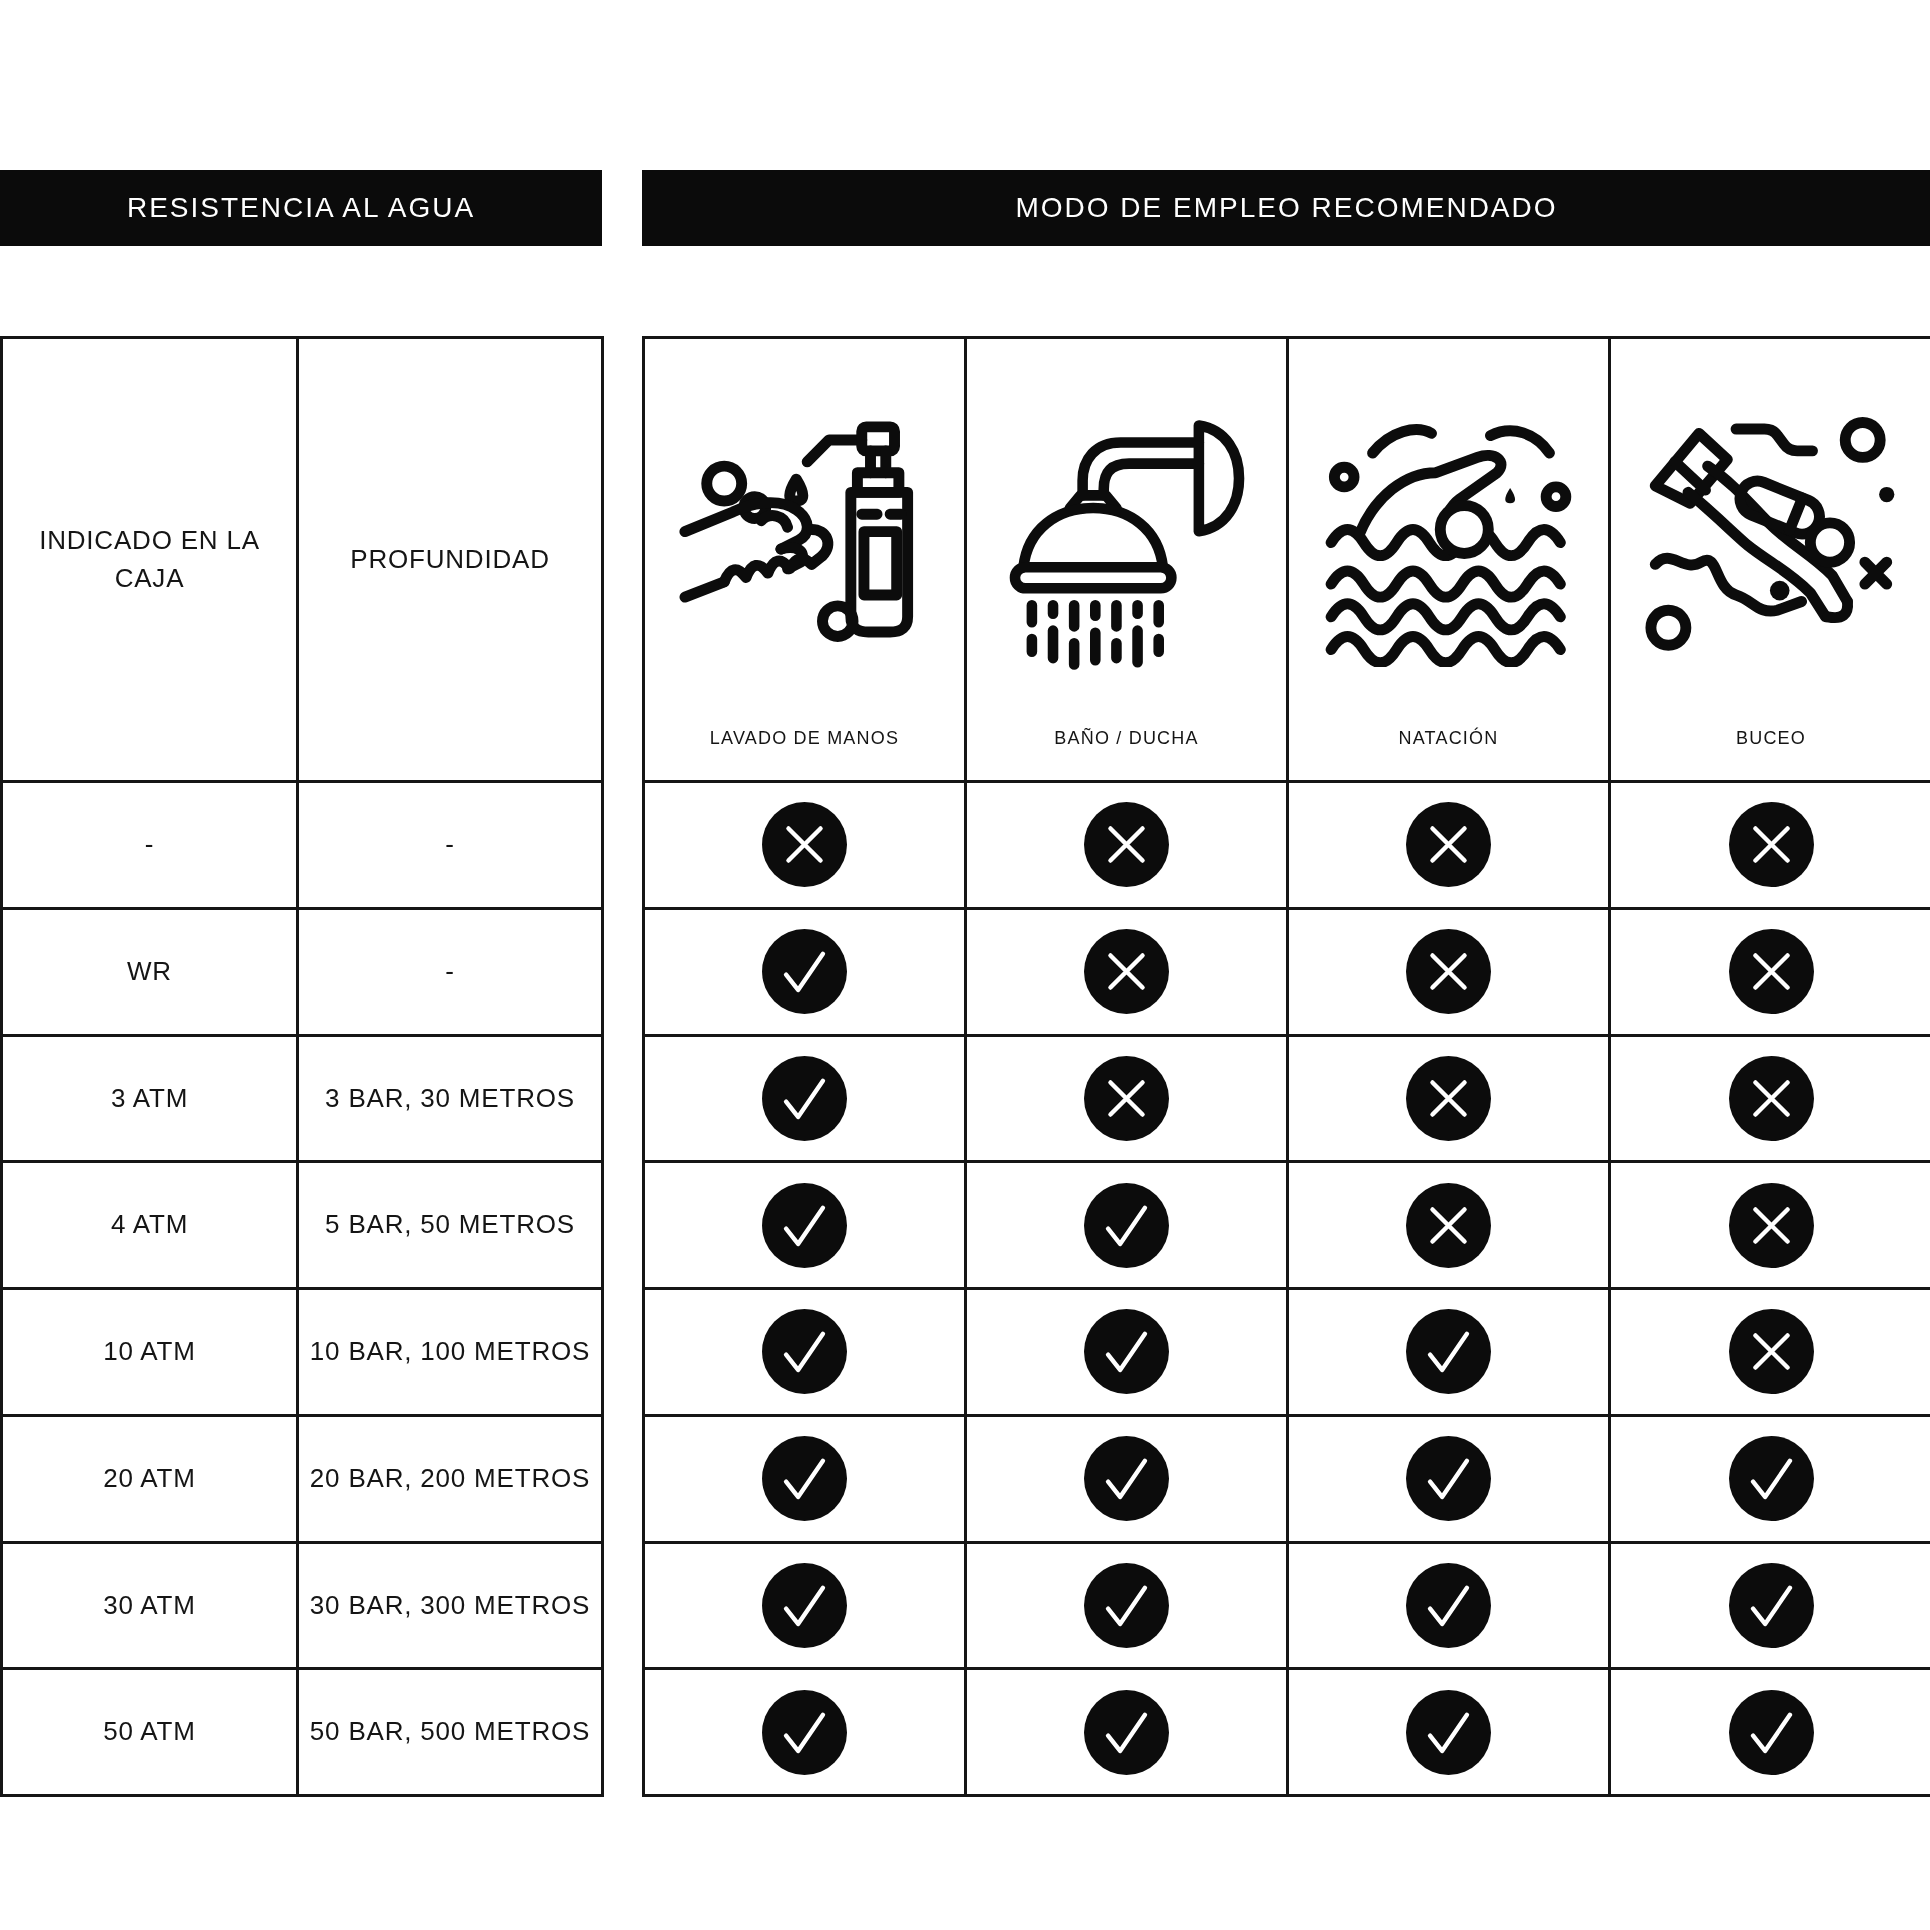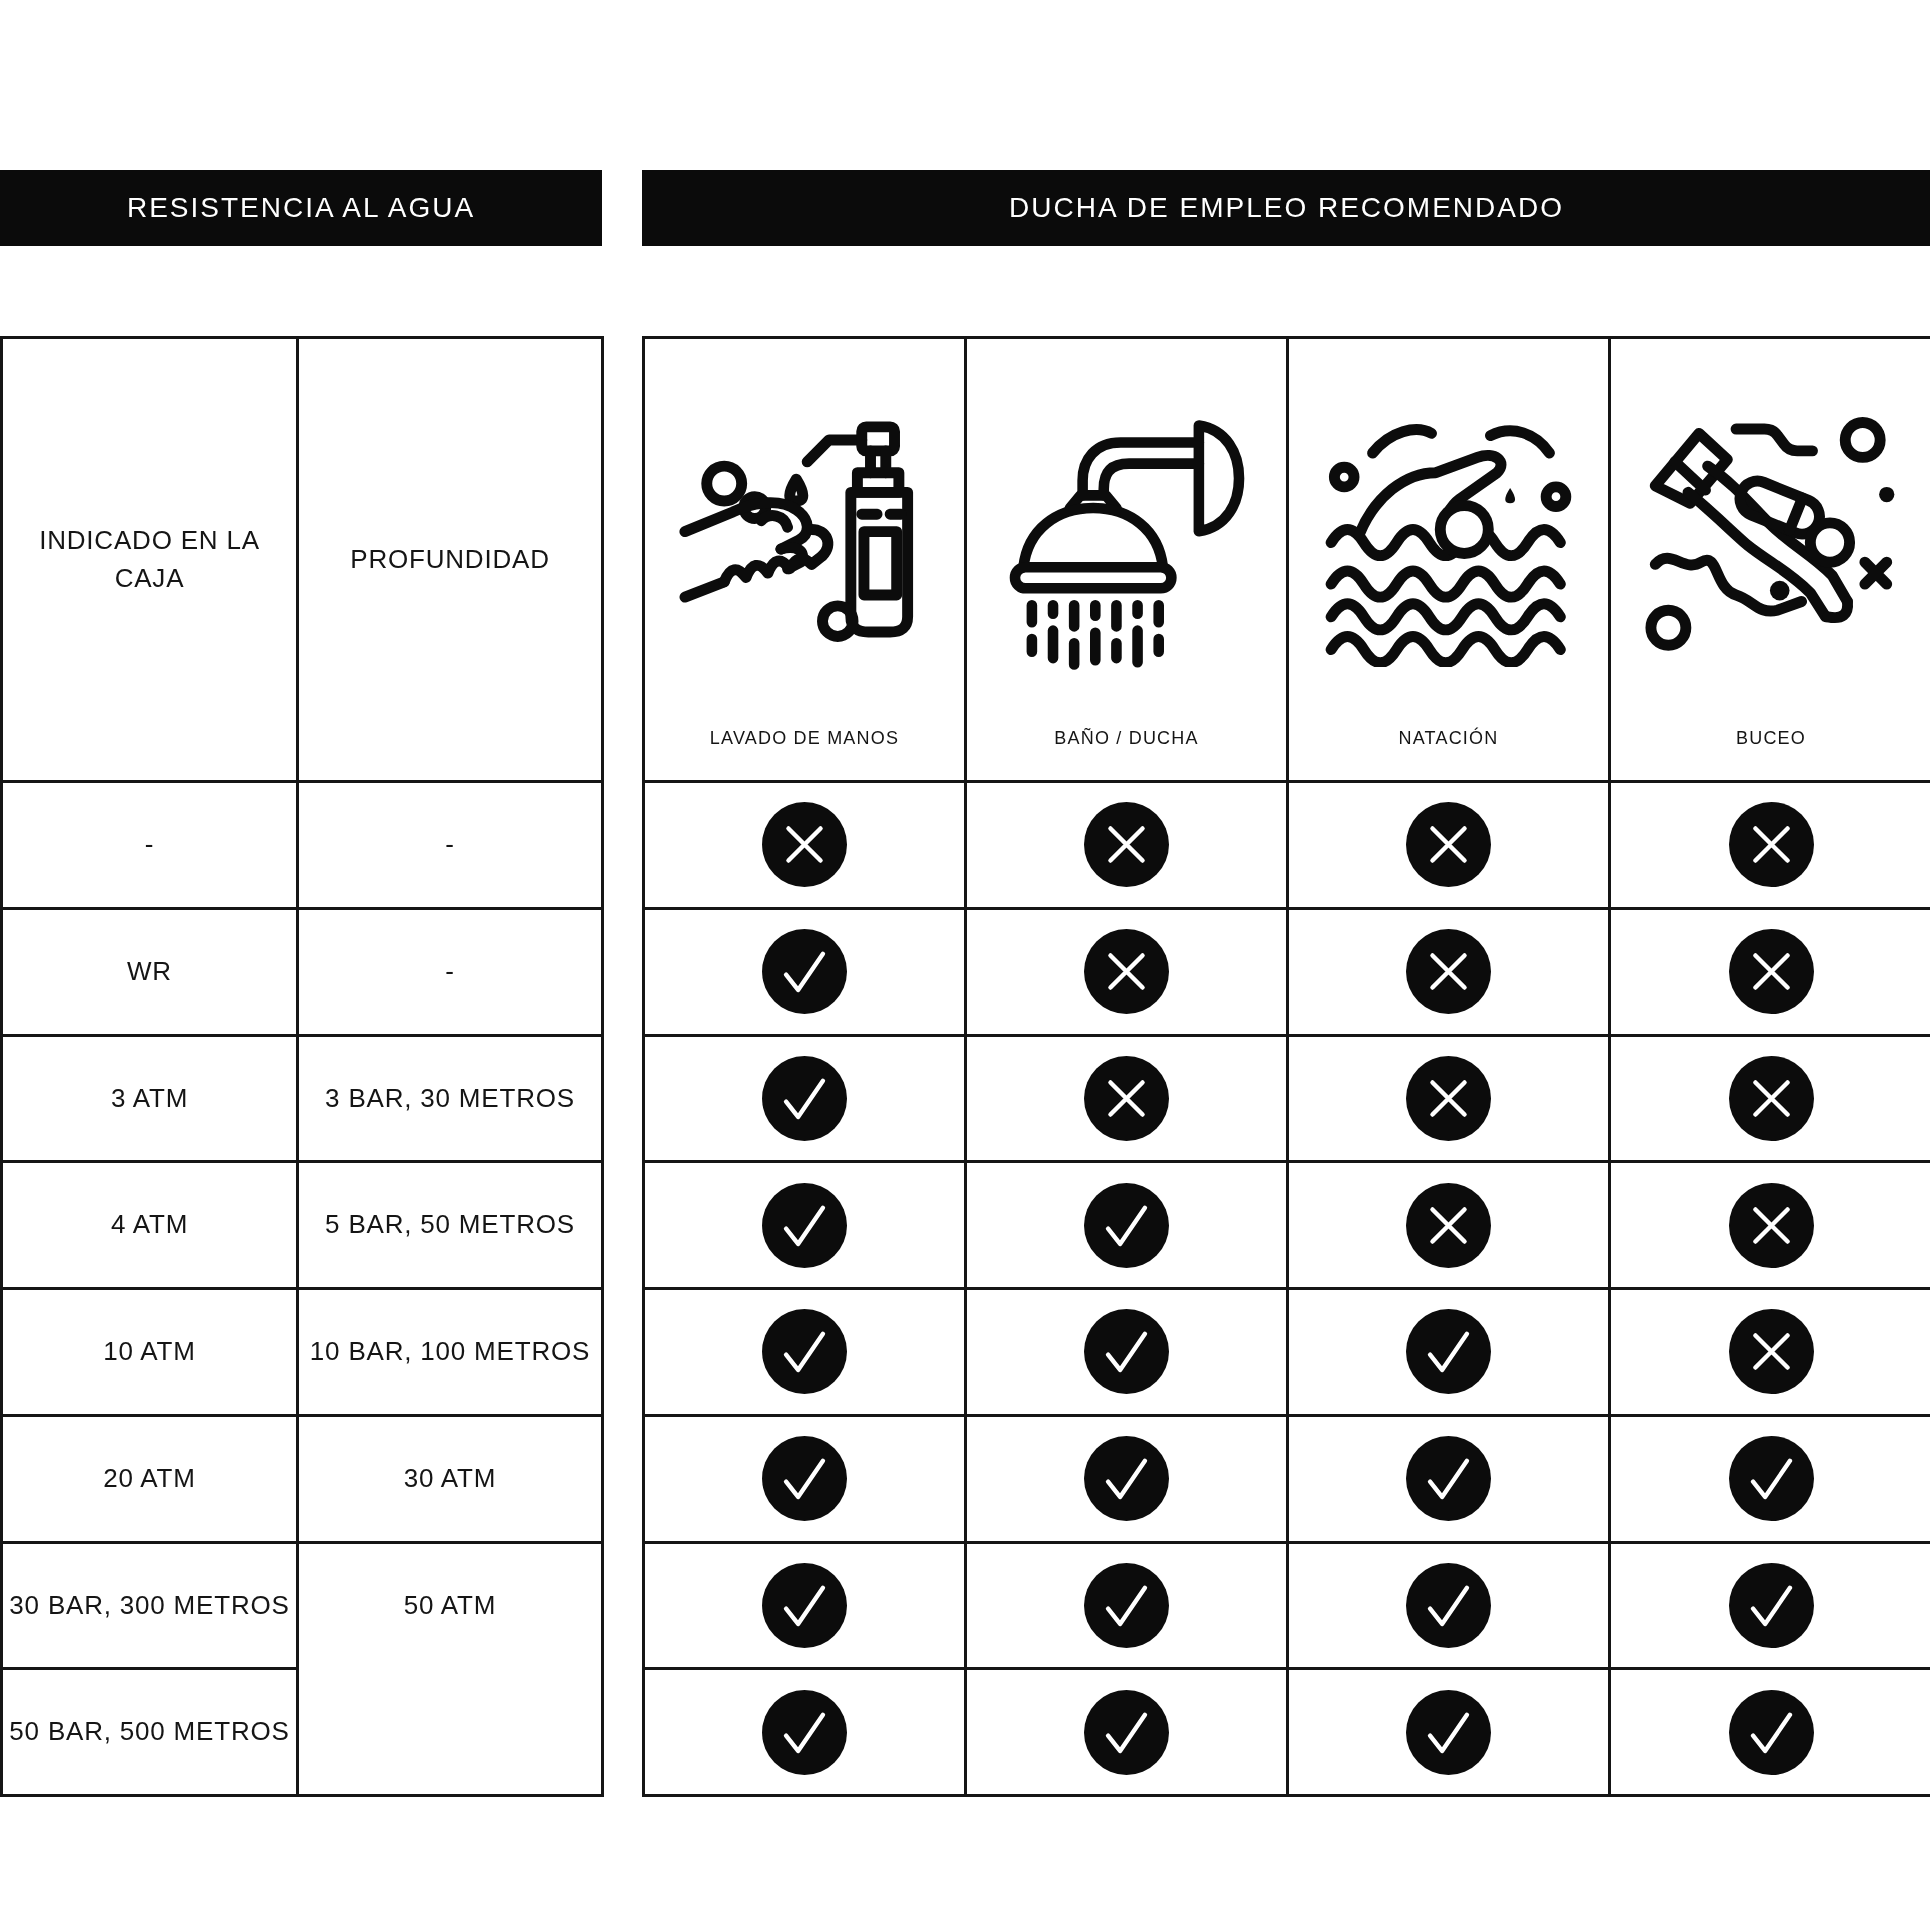--- a/index.html
+++ b/index.html
@@ -44,21 +44,21 @@
   .col-label{font-size:18px;letter-spacing:1.2px;margin-top:4.8px;}
   .mark{width:85px;height:85px;display:block;}
 </style>
 </head>
 <body>
 
 <div class="bar bar-left">
   <span>RESISTENCIA AL AGUA</span>
 </div>
 <div class="bar bar-right">
-  <span>DUCHA DE EMPLEO RECOMENDADO</span>
+  <span>MODO DE EMPLEO RECOMENDADO</span>
 </div>
 
 <div class="tbl tbl-left">
   <div class="cell">
     <span class="cap">INDICADO EN LA CAJA</span>
   </div>
   <div class="cell">
     <span>PROFUNDIDAD</span>
   </div>
 
@@ -66,20 +66,21 @@
   <div class="cell">-</div>
   <div class="cell">WR</div>
   <div class="cell">-</div>
   <div class="cell">3 ATM</div>
   <div class="cell">3 BAR, 30 METROS</div>
   <div class="cell">4 ATM</div>
   <div class="cell">5 BAR, 50 METROS</div>
   <div class="cell">10 ATM</div>
   <div class="cell">10 BAR, 100 METROS</div>
   <div class="cell">20 ATM</div>
+  <div class="cell">20 BAR, 200 METROS</div>
   <div class="cell">30 ATM</div>
   <div class="cell">30 BAR, 300 METROS</div>
   <div class="cell">50 ATM</div>
   <div class="cell">50 BAR, 500 METROS</div>
 </div>
 
 <div class="tbl tbl-right">
 
   <div class="cell hd">
     <div class="icon-box">

